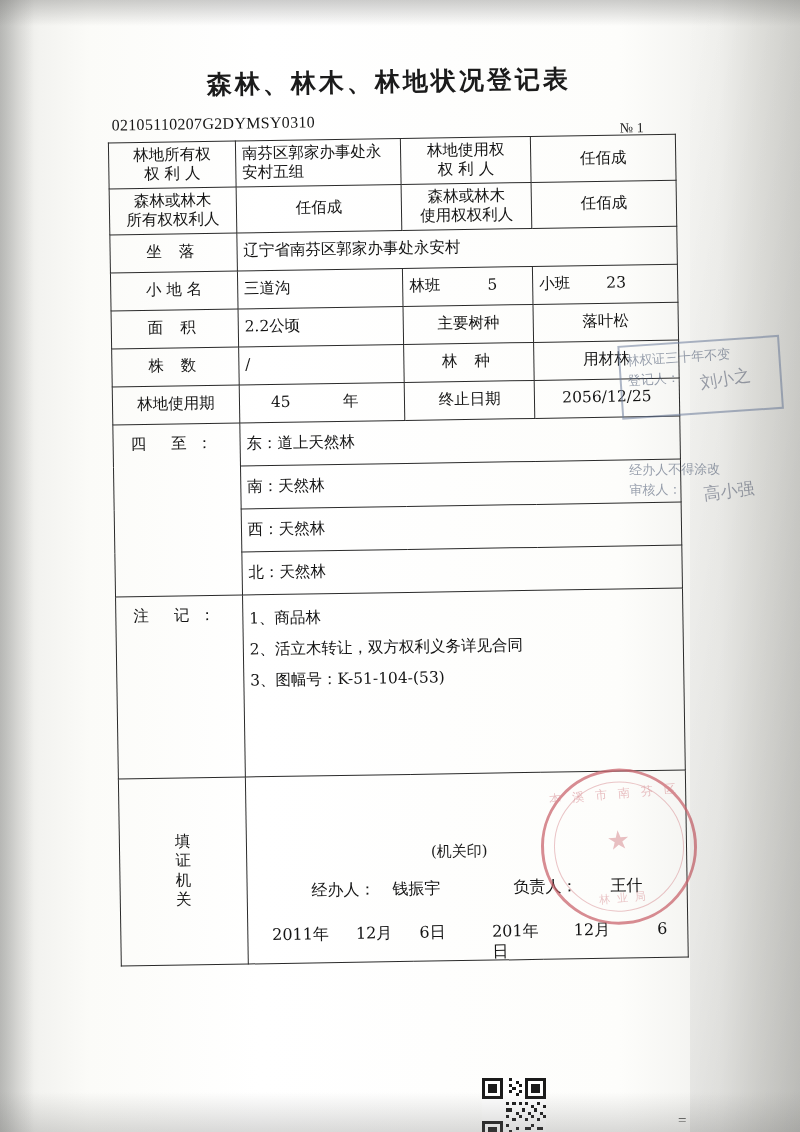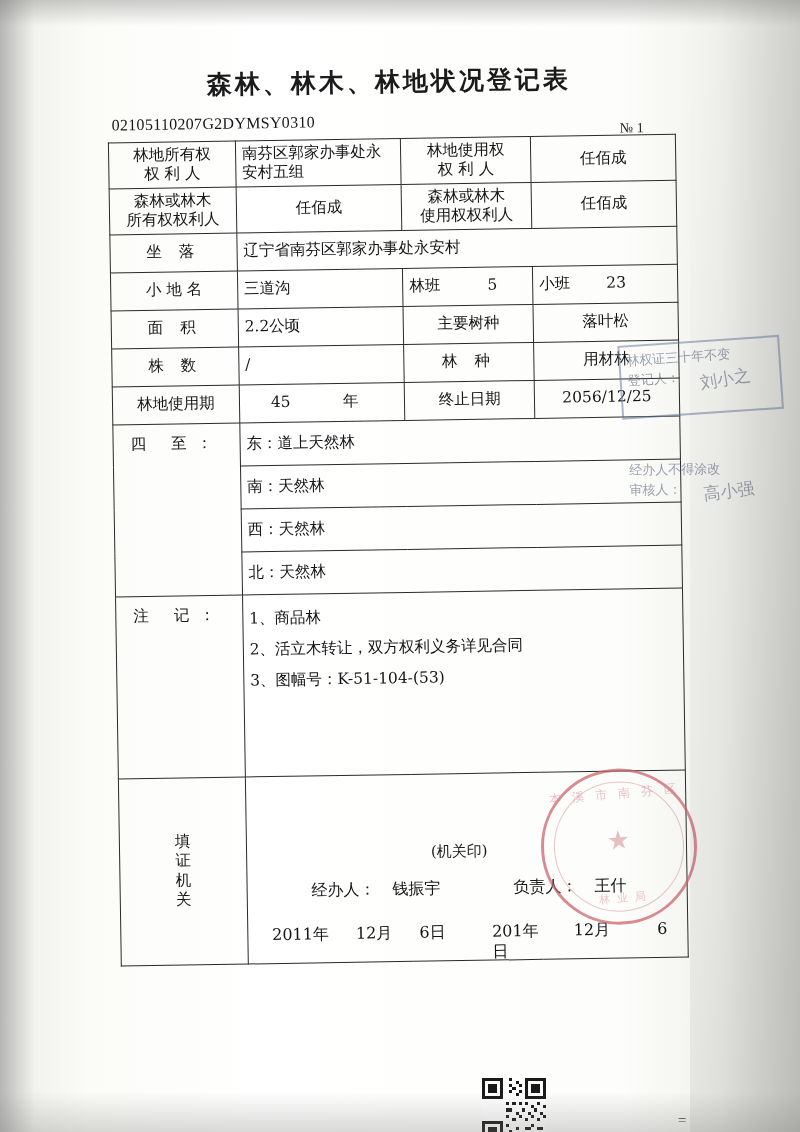--- a/index.html
+++ b/index.html
@@ -256,21 +256,21 @@
         <div>关</div>
       </td>
       <td colspan="3" style="vertical-align:bottom;padding-bottom:14px;position:relative;">
         <div style="position:relative;height:150px;">
           <div style="position:absolute;left:58px;top:82px;font-size:16px;">
             <span>经办人：</span>
             <span style="margin-left:12px;">钱振宇</span>
           </div>
           <div style="position:absolute;left:260px;top:82px;font-size:16px;">
             <span>负责人：</span>
-            <span style="margin-left:12px;">王什</span>
+            <span style="margin-left:28px;">王什</span>
           </div>
           <div style="position:absolute;left:18px;top:126px;font-size:16px;">
             <span>2011年</span>
             <span style="margin-left:22px;">12月</span>
             <span style="margin-left:22px;">6日</span>
           </div>
           <div style="position:absolute;left:238px;top:126px;font-size:16px;">
             <span>201年</span>
             <span style="margin-left:30px;">12月</span>
             <span style="margin-left:42px;">6日</span>

